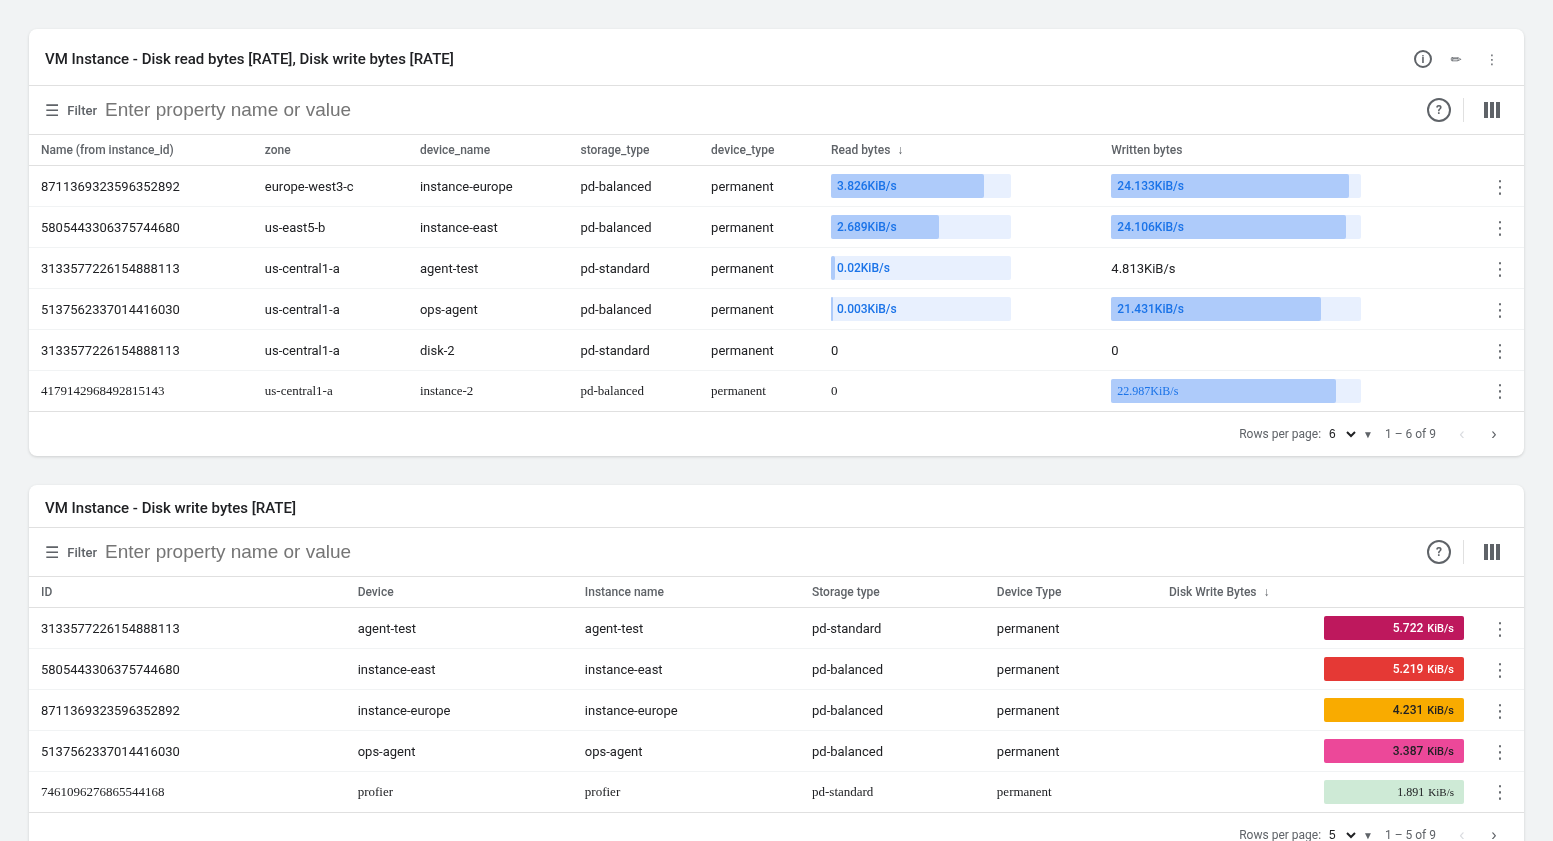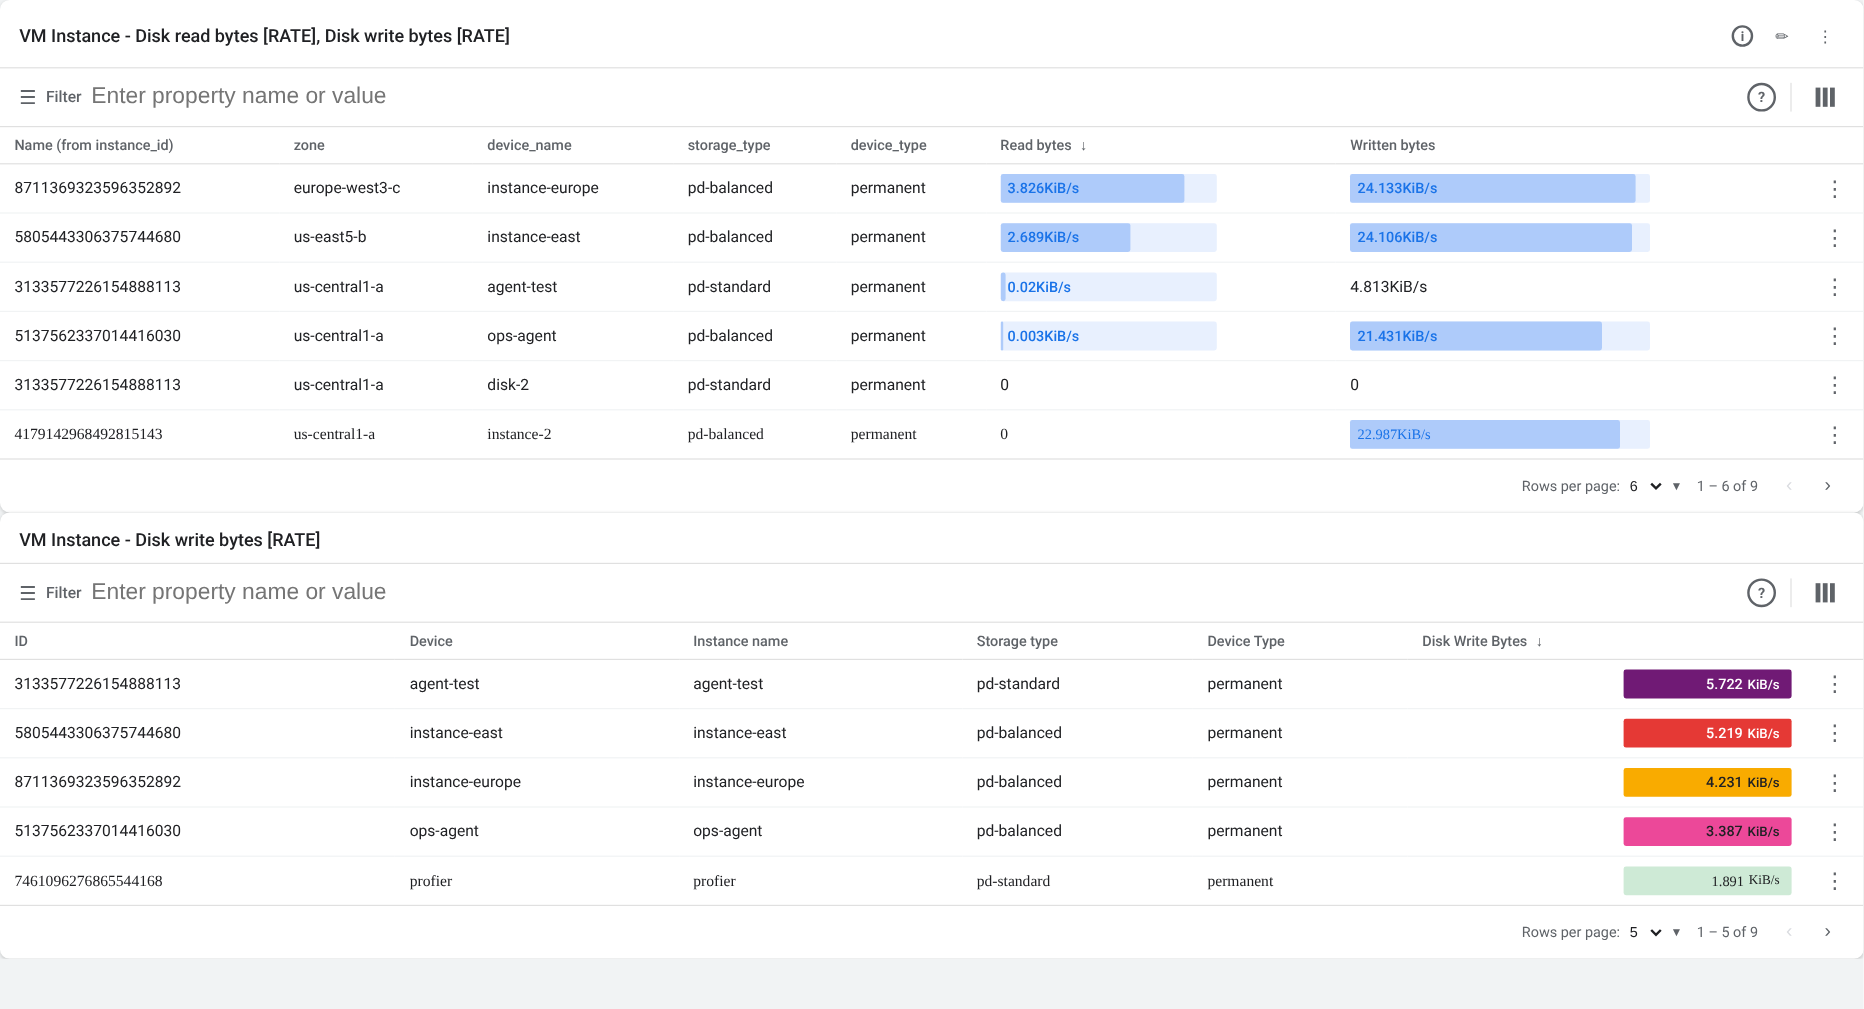--- a/index.html
+++ b/index.html
@@ -1,21 +1,21 @@
 <!DOCTYPE html>
 <html><head>
   <meta charset="utf-8">
   <style>
     * { box-sizing: border-box; margin: 0; padding: 0; }
     body { font-family: 'Roboto', Arial, sans-serif; font-size: 13px; background: #f1f3f4; color: #202124; }
 
     .panel {
       background: #fff;
       border-radius: 8px;
-      margin: 0;
+      margin: 29px;
       box-shadow: 0 1px 3px rgba(0,0,0,0.15);
       overflow: hidden;
     }
 
     .panel-header {
       display: flex;
       align-items: center;
       padding: 14px 16px 10px 16px;
       border-bottom: 1px solid #e0e0e0;
       gap: 8px;
@@ -175,21 +175,21 @@
     }
 
     .color-bar {
       height: 24px;
       border-radius: 2px;
       display: flex; align-items: center; padding: 0 10px;
       font-size: 12px; font-weight: 500; color: #fff;
       min-width: 140px; justify-content: flex-end;
     }
 
-    .color-bar.red-dark { background: #701a75; }
+    .color-bar.red-dark { background: #be185d; }
     .color-bar.red { background: #e53935; }
     .color-bar.yellow { background: #f9ab00; color: #202124; }
     .color-bar.green-light { background: #ec4899; color: #202124; }
     .color-bar.green-pale { background: #ceead6; color: #202124; }
 
     .color-bar-value { margin-right: 4px; }
     .color-bar-unit { font-size: 11px; }
   </style>
 </head>
 <body>

